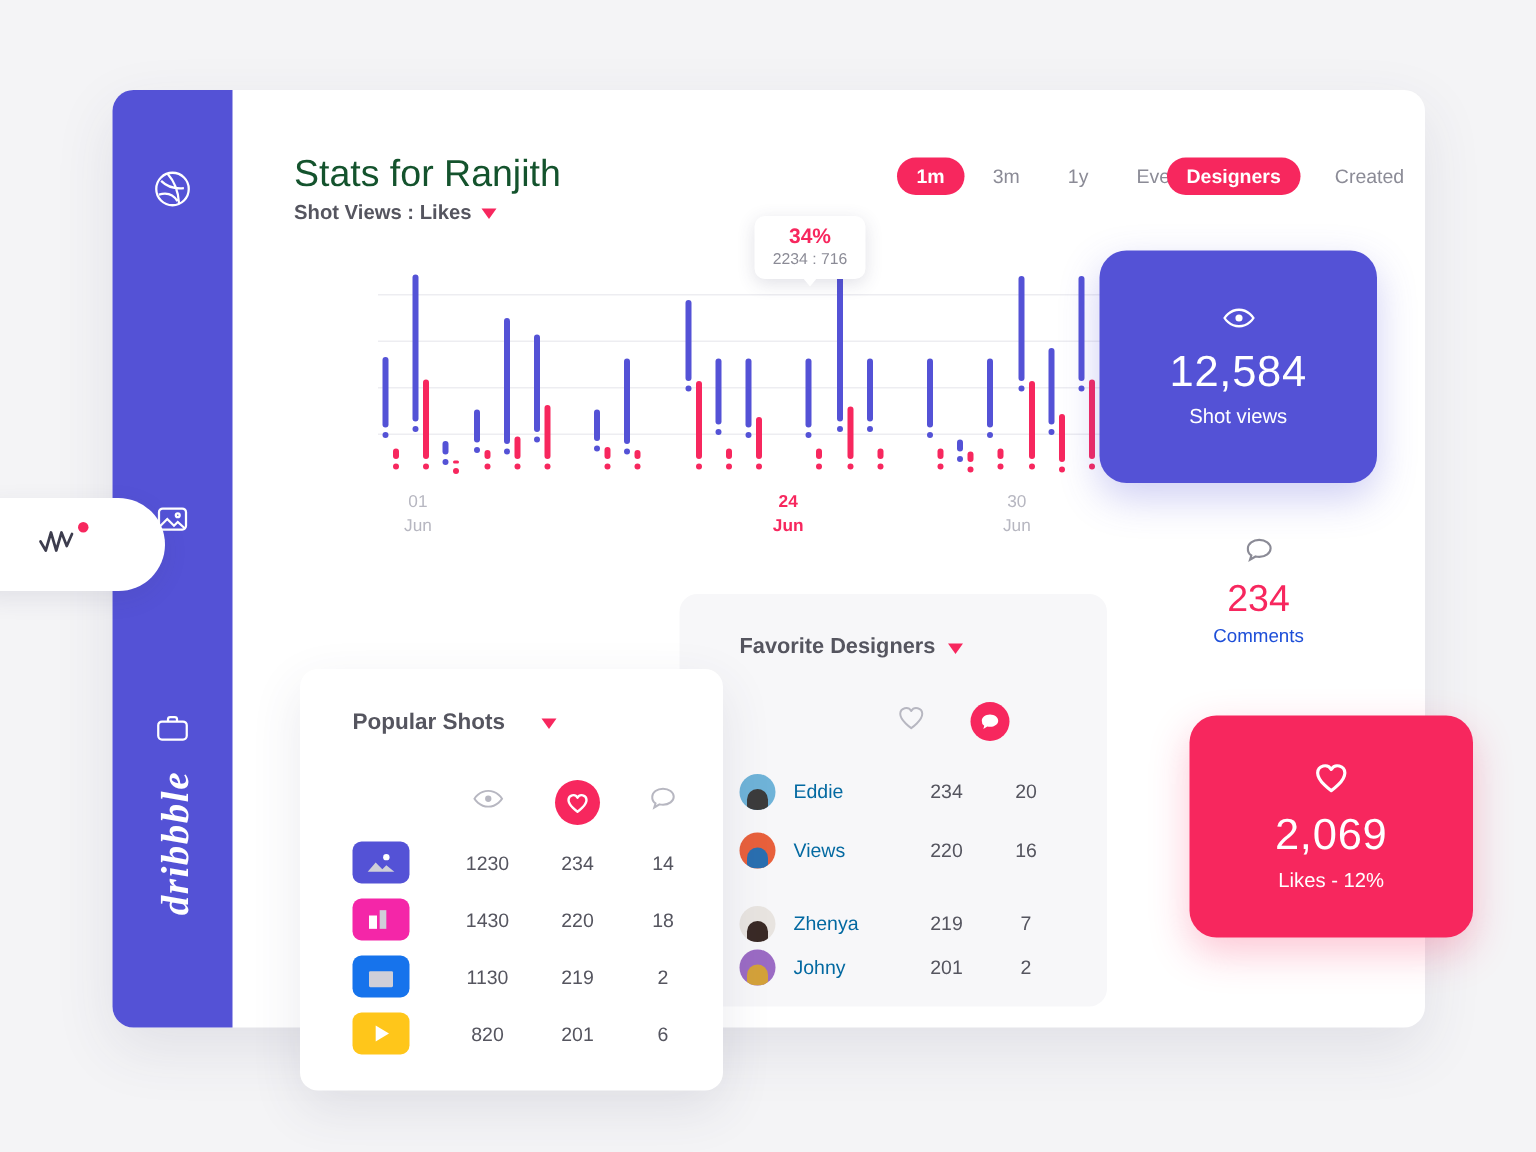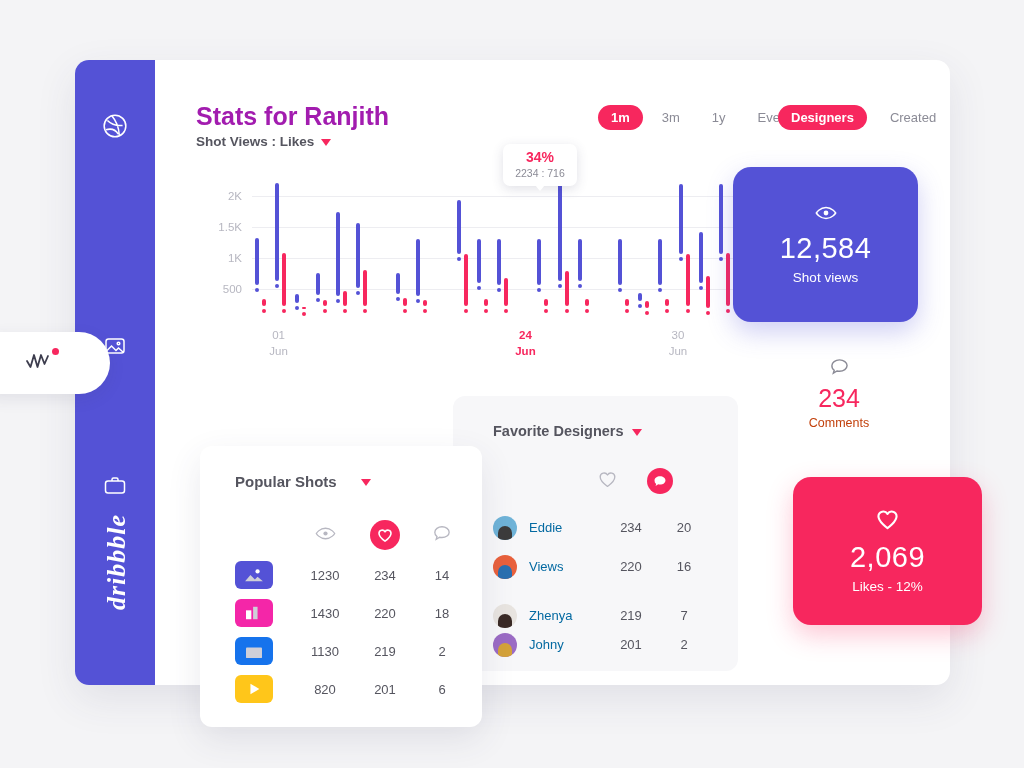--- a/index.html
+++ b/index.html
@@ -62,21 +62,21 @@
     font-size:26px;
     letter-spacing:1px;
     writing-mode:vertical-rl;
     transform:rotate(180deg);
     margin-left:27px;
   }
 
   
   .page-title {
     position:absolute; left:196px; top:102px;
-    font-size:25px; color:#a21caf; font-weight:700;
+    font-size:25px; color:#14532d; font-weight:400;
   }
   .subtitle {
     position:absolute; left:196px; top:134px;
     font-size:13.5px; color:#55555f; font-weight:bold;
     display:flex; align-items:center; gap:7px;
   }
   .caret-down {
     width:0; height:0;
     border-left:5.5px solid transparent;
     border-right:5.5px solid transparent;
@@ -164,21 +164,21 @@
   .stat-icon { margin-bottom:7px; }
   .stat-value { font-size:29px; font-weight:400; letter-spacing:0.5px; }
   .stat-label { font-size:13.5px; margin-top:5px; }
 
   .comment-stat {
     position:absolute; left:780px; top:358px; width:118px;
     text-align:center;
   }
   .comment-stat .ci { color:#8b8b96; }
   .comment-stat .cv { font-size:25px; color:#f7275e; margin-top:4px; }
-  .comment-stat .cl { font-size:12.5px; color:#c2410c; margin-top:3px; }
+  .comment-stat .cl { font-size:12.5px; color:#1d4ed8; margin-top:3px; }
 
   
   .fav-card {
     position:absolute; left:453px; top:396px;
     width:285px; height:275px;
     background:#f7f7f9;
     border-radius:12px;
   }
   .fav-title {
     position:absolute; left:40px; top:27px;
@@ -300,26 +300,20 @@
   <span class="pill">1y</span>
   <span class="pill">Ever</span>
 </div>
 
 <div class="type-filters">
   <span class="pill active">Designers</span>
   <span class="pill">Created</span>
 </div>
 
 <div class="chart-area">
-  <div class="y-labels" id="yLabels">
-      <div class="y-label" style="top: 15.5556px;">2K</div>
-      <div class="y-label" style="top: 46.6667px;">1.5K</div>
-      <div class="y-label" style="top: 77.7778px;">1K</div>
-      <div class="y-label" style="top: 108.889px;">500</div>
-    </div>
   <div class="grid" id="gridLines">
       <div class="grid-line" style="top: 15.5556px;"></div>
       <div class="grid-line" style="top: 46.6667px;"></div>
       <div class="grid-line" style="top: 77.7778px;"></div>
       <div class="grid-line" style="top: 108.889px;"></div>
     </div>
   <div class="bars" id="chartBars">
       <div class="bar views" style="left: 3px; bottom: 34.8444px; height: 47.2889px;"></div>
       <div class="cap views" style="background: rgb(84, 82, 214); left: 3px; bottom: 27.8444px;"></div>
       <div class="bar likes" style="left: 10px; bottom: 14.3111px; height: 6.22222px;"></div>

